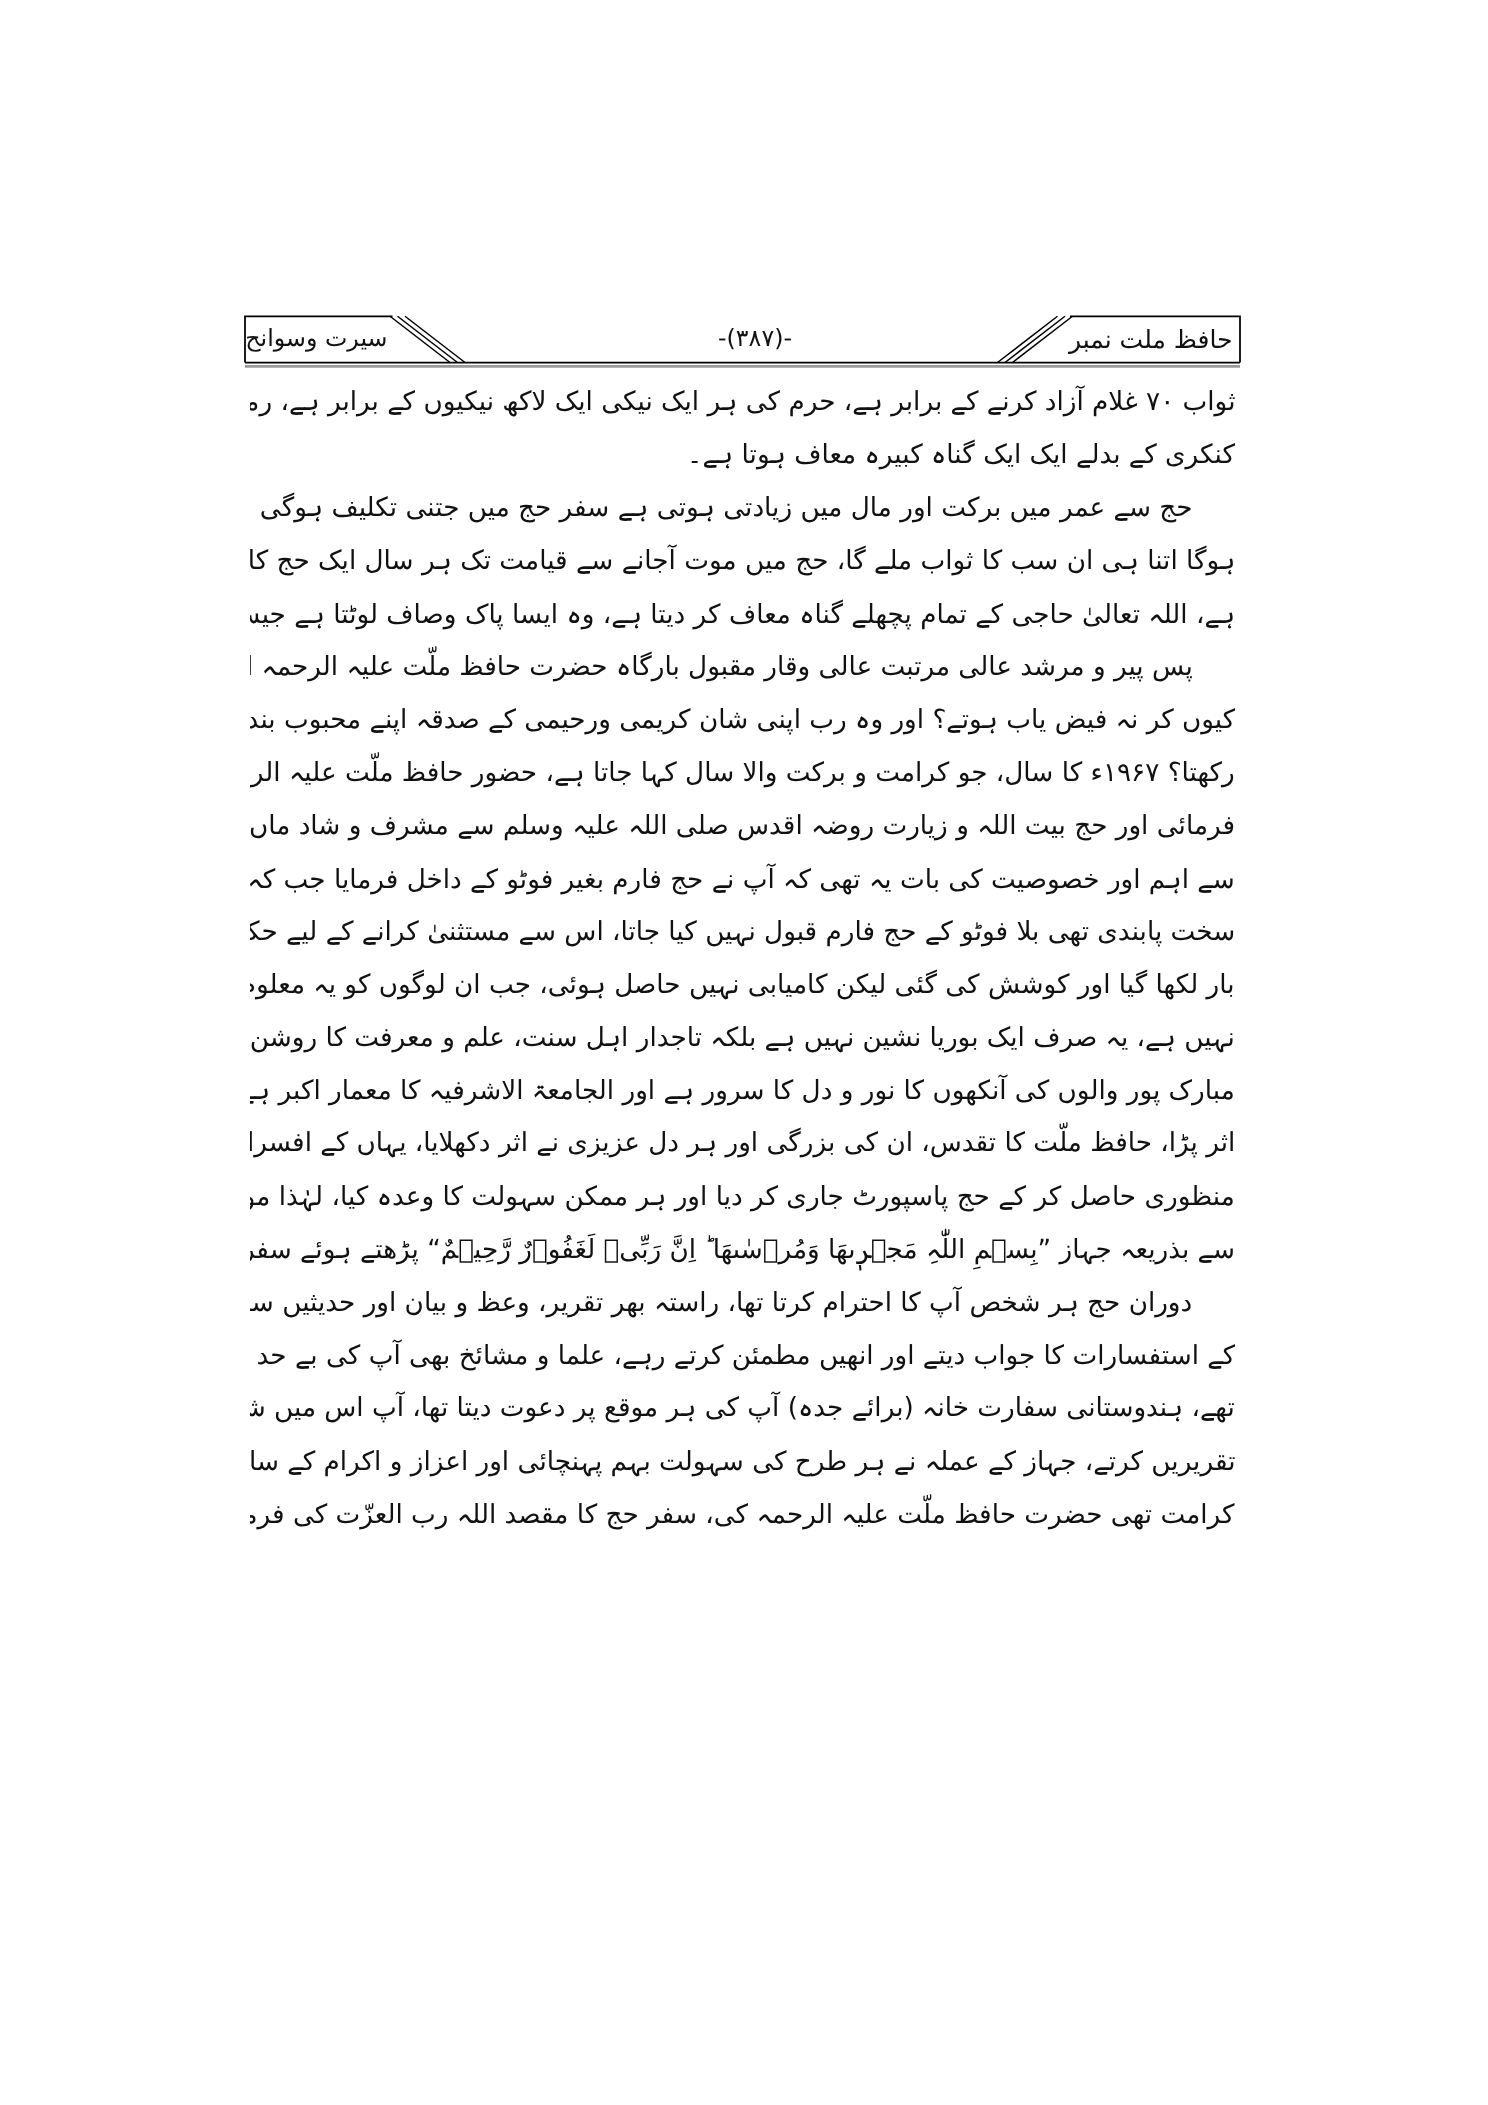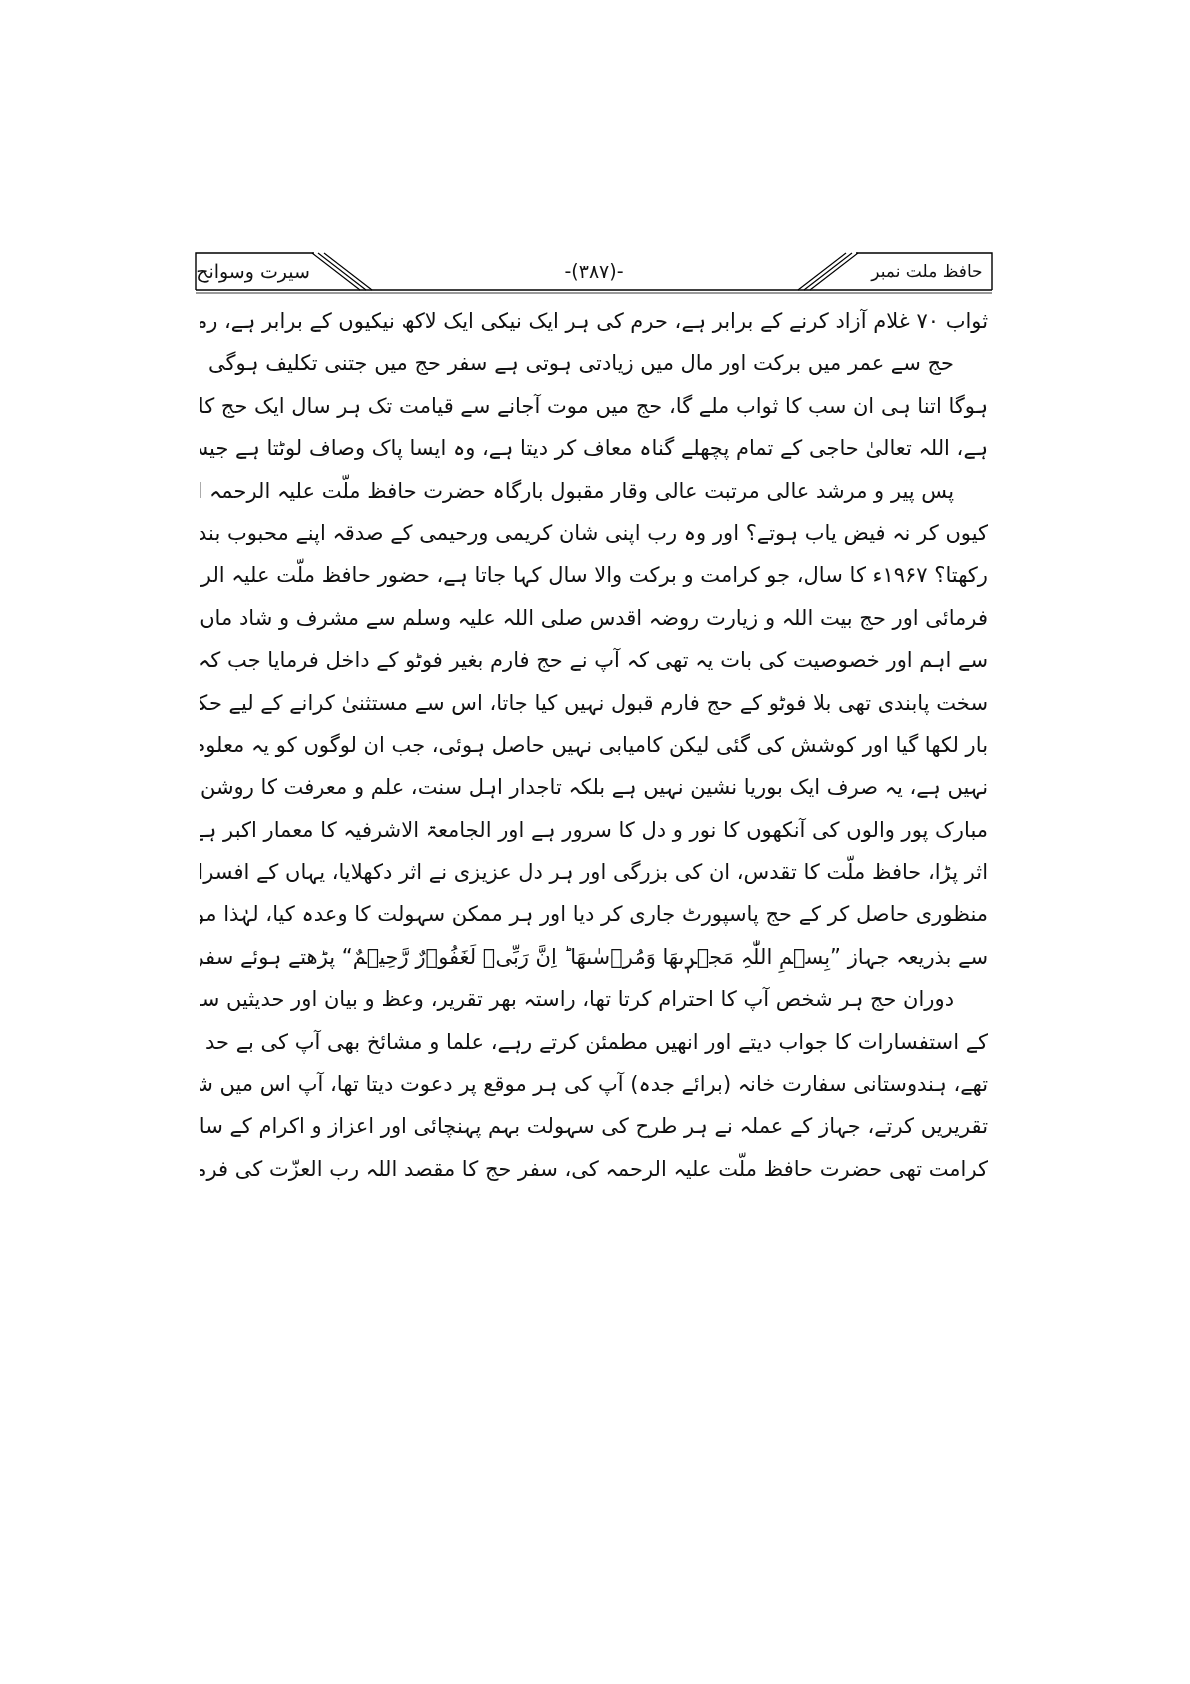--- a/index.html
+++ b/index.html
@@ -51,27 +51,27 @@
     }
     .hdr-right {
       position: absolute;
       right: 6px;
       top: 4px;
       width: 118px;
       height: 30px;
       direction: rtl;
       text-align: center;
       font-family: "DejaVu Serif", serif;
-      font-size: 17px;
+      font-size: 20px;
       line-height: 30px;
       white-space: nowrap;
     }
     .hdr-page {
       position: absolute;
-      left: 318px;
+      left: 328px;
       top: 4px;
       width: 160px;
       height: 30px;
       text-align: center;
       direction: ltr;
       font-family: "DejaVu Sans", sans-serif;
       font-size: 19px;
       line-height: 30px;
       white-space: nowrap;
     }
@@ -132,20 +132,21 @@
     </svg>
     <div class="hdr-left">سیرت وسوانح</div>
     <div class="hdr-page">-(۳۸۷)-</div>
     <div class="hdr-right">حافظ ملت نمبر</div>
   </div>
 
   <div class="body-text">
 
     <p>
       <span class="line">ثواب ۷۰ غلام آزاد کرنے کے برابر ہے، حرم کی ہر ایک نیکی ایک لاکھ نیکیوں کے برابر ہے، رمی جمار کی ایک ایک</span>
+      <span class="line last">کنکری کے بدلے ایک ایک گناہ کبیرہ معاف ہوتا ہے۔</span>
     </p>
 
     <p>
       <span class="line indent-line">حج سے عمر میں برکت اور مال میں زیادتی ہوتی ہے سفر حج میں جتنی تکلیف ہوگی اور جتنا صرف زیادہ</span>
       <span class="line">ہوگا اتنا ہی ان سب کا ثواب ملے گا، حج میں موت آجانے سے قیامت تک ہر سال ایک حج کا ثواب لکھا جاتا</span>
       <span class="line">ہے، اللہ تعالیٰ حاجی کے تمام پچھلے گناہ معاف کر دیتا ہے، وہ ایسا پاک وصاف لوٹتا ہے جیسا کہ اس کی ماں نے</span>
     </p>
 
     <p>
       <span class="line indent-line">پس پیر و مرشد عالی مرتبت عالی وقار مقبول بارگاہ حضرت حافظ ملّت علیہ الرحمہ اس سعادت عظمیٰ سے</span>

